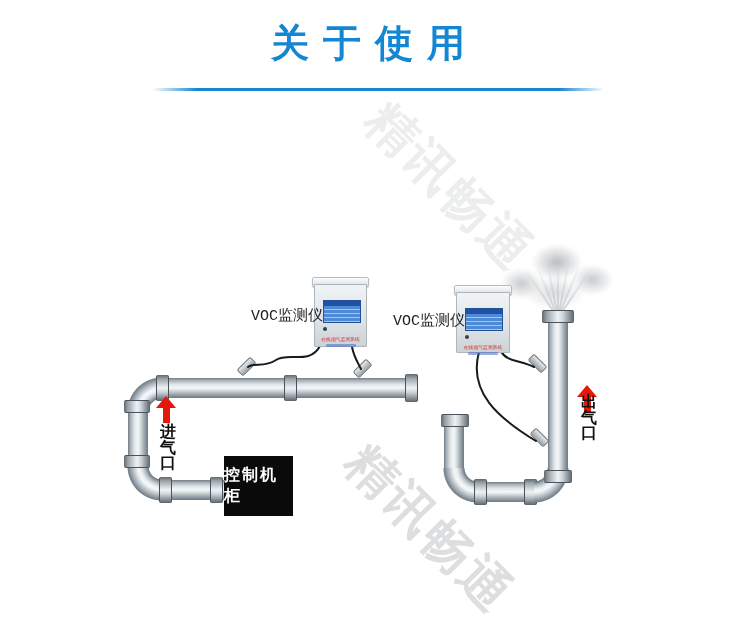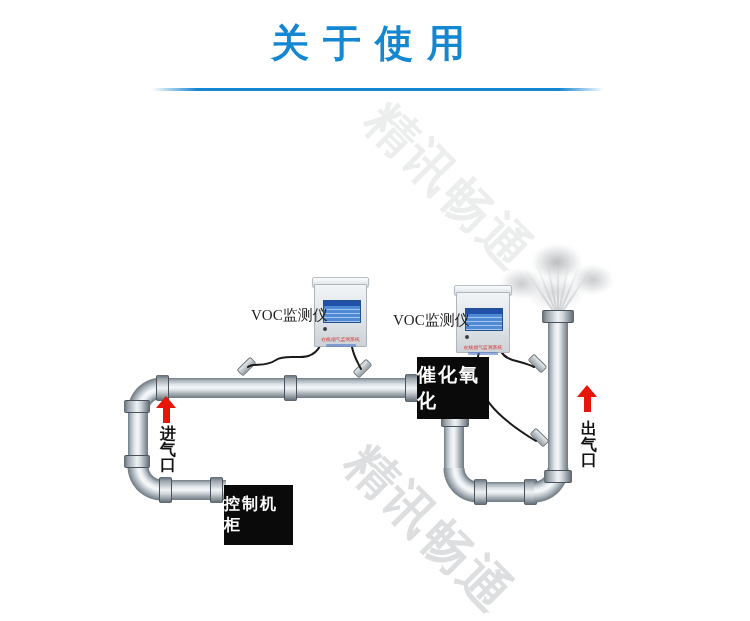--- a/index.html
+++ b/index.html
@@ -1,17 +1,17 @@
 <!DOCTYPE html>
 <html><head>
 <meta charset="utf-8">
 <style>
   html,body{margin:0;padding:0;background:#fff;}
   .page{position:relative;width:750px;height:621px;background:#ffffff;overflow:hidden;
-        font-family:Liberation Serif, serif;}
+        font-family:Liberation Mono, monospace;}
   
   .title{position:absolute;left:0;top:18px;width:750px;text-align:center;
          font-size:38px;font-weight:bold;color:#1487d2;letter-spacing:14px;}
   .divider{position:absolute;left:152px;top:88px;width:452px;height:3px;border-radius:2px;
            background:linear-gradient(90deg,rgba(23,134,209,0) 0%,#1786d1 10%,#1786d1 90%,rgba(23,134,209,0) 100%);}
   
   .intro{position:absolute;left:53px;top:121px;width:645px;font-size:16.5px;line-height:24px;
          letter-spacing:1px;color:#3a3a3a;text-align:justify;}
   
   .wm{position:absolute;font-size:50px;font-weight:bold;color:#bcbfc1;letter-spacing:3px;
@@ -119,24 +119,21 @@
   <div class="probe" style="left:528px;top:359px;transform:rotate(45deg);"></div>
   <div class="probe" style="left:530px;top:433px;transform:rotate(45deg);"></div>
 
   <svg class="cables" width="750" height="621">
     <path d="M320,346 C310,365 288,352 276,360 C264,368 254,362 248,367" fill="none" stroke="#1a1a1a" stroke-width="2" stroke-linecap="round"></path>
     <path d="M352,347 C354,357 357,361 361,369" fill="none" stroke="#1a1a1a" stroke-width="2" stroke-linecap="round"></path>
     <path d="M501,351 C506,362 520,360 534,367" fill="none" stroke="#1a1a1a" stroke-width="2" stroke-linecap="round"></path>
     <path d="M479,352 C468,392 498,418 536,441" fill="none" stroke="#1a1a1a" stroke-width="2" stroke-linecap="round"></path>
   </svg>
 
-  <div class="blackbox" style="left:417px;top:357px;width:72px;height:62px;font-size:19px;">
-    <span>催化氧化</span>
-  </div>
-  <div class="blackbox" style="left:224px;top:456px;width:69px;height:60px;font-size:16px;margin-top:29px;">
+  <div class="blackbox" style="left:224px;top:456px;width:69px;height:60px;font-size:16px;">
     <span>控制机柜</span>
   </div>
 
   <div class="monitor" style="left:314px;top:277px;">
     <div class="lid"></div>
     <div class="mbody">
       <div class="screen"></div>
       <div class="keyhole"></div>
       <div class="redtext">在线烟气监测系统</div>
       <div class="bluebar"></div>
@@ -157,15 +154,15 @@
 
   <div class="arrow-up" style="left:156px;top:396px;">
     <div class="head"></div>
       <div class="shaft"></div>
   </div>
   <div class="vlabel" style="left:158px;top:426px;">进气口</div>
   <div class="arrow-up" style="left:577px;top:385px;">
     <div class="head"></div>
       <div class="shaft"></div>
   </div>
-  <div class="vlabel" style="left:579px;top:421px;">出气口</div>
+  <div class="vlabel" style="left:579px;top:396px;">出气口</div>
 
 </div>
 
 </body></html>

